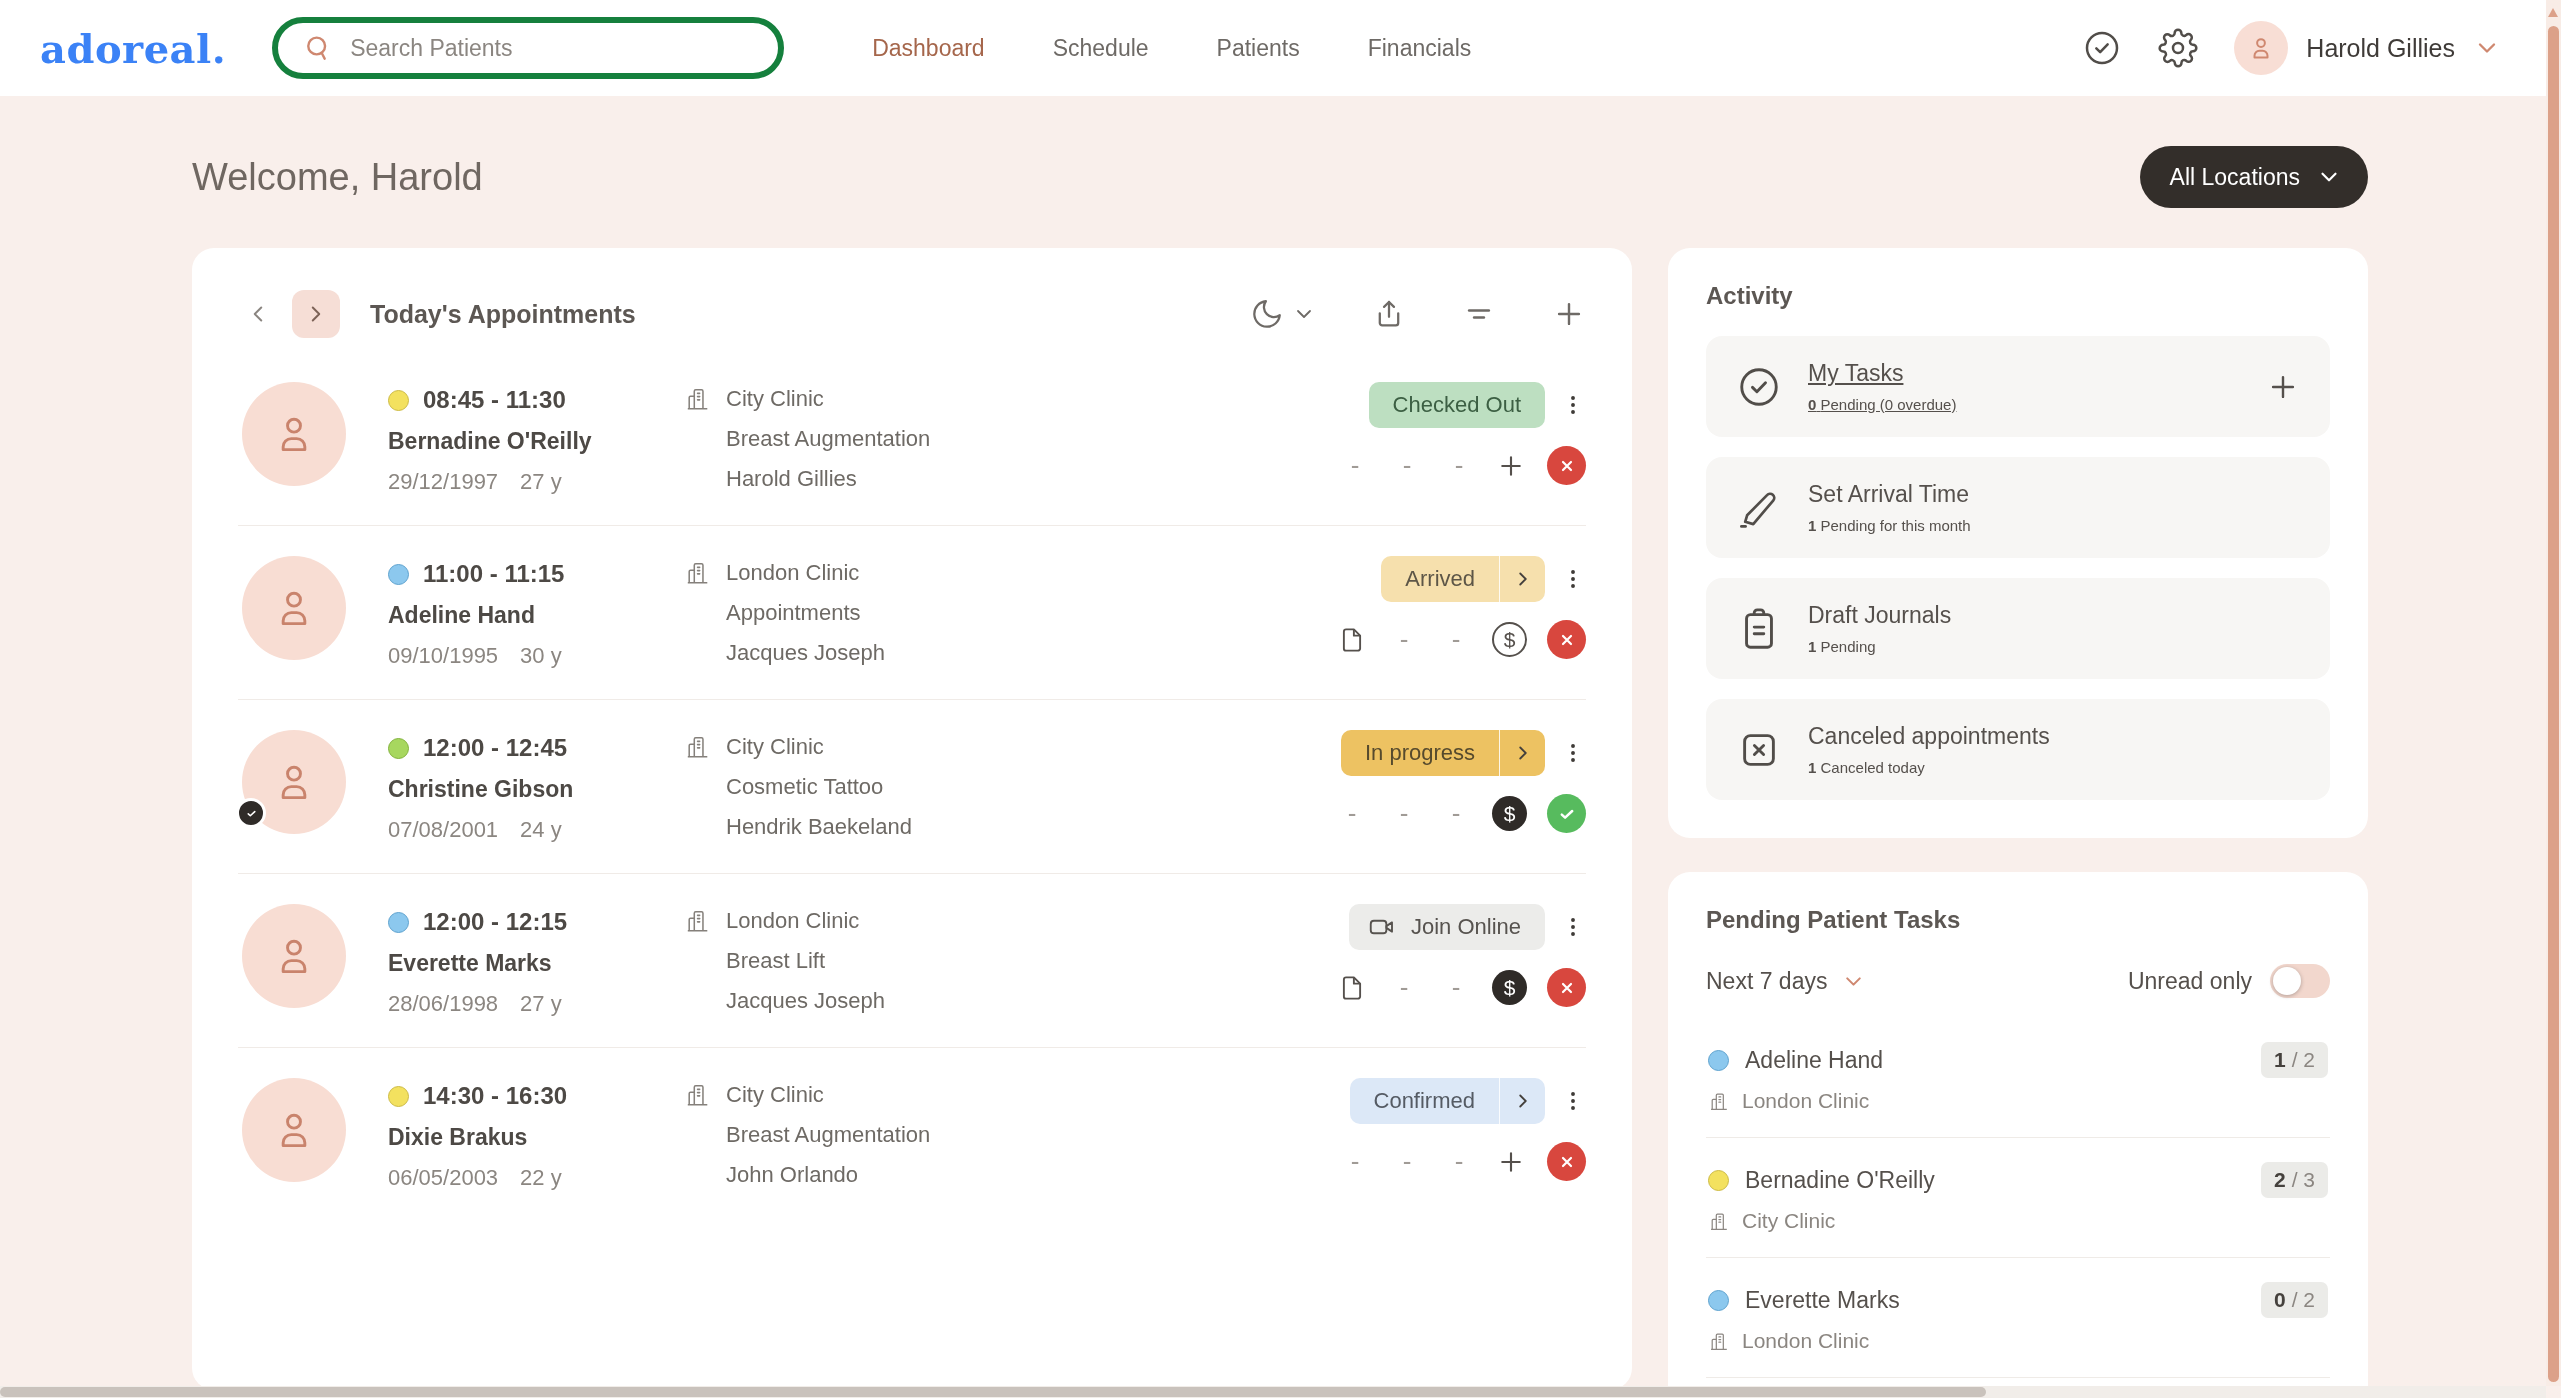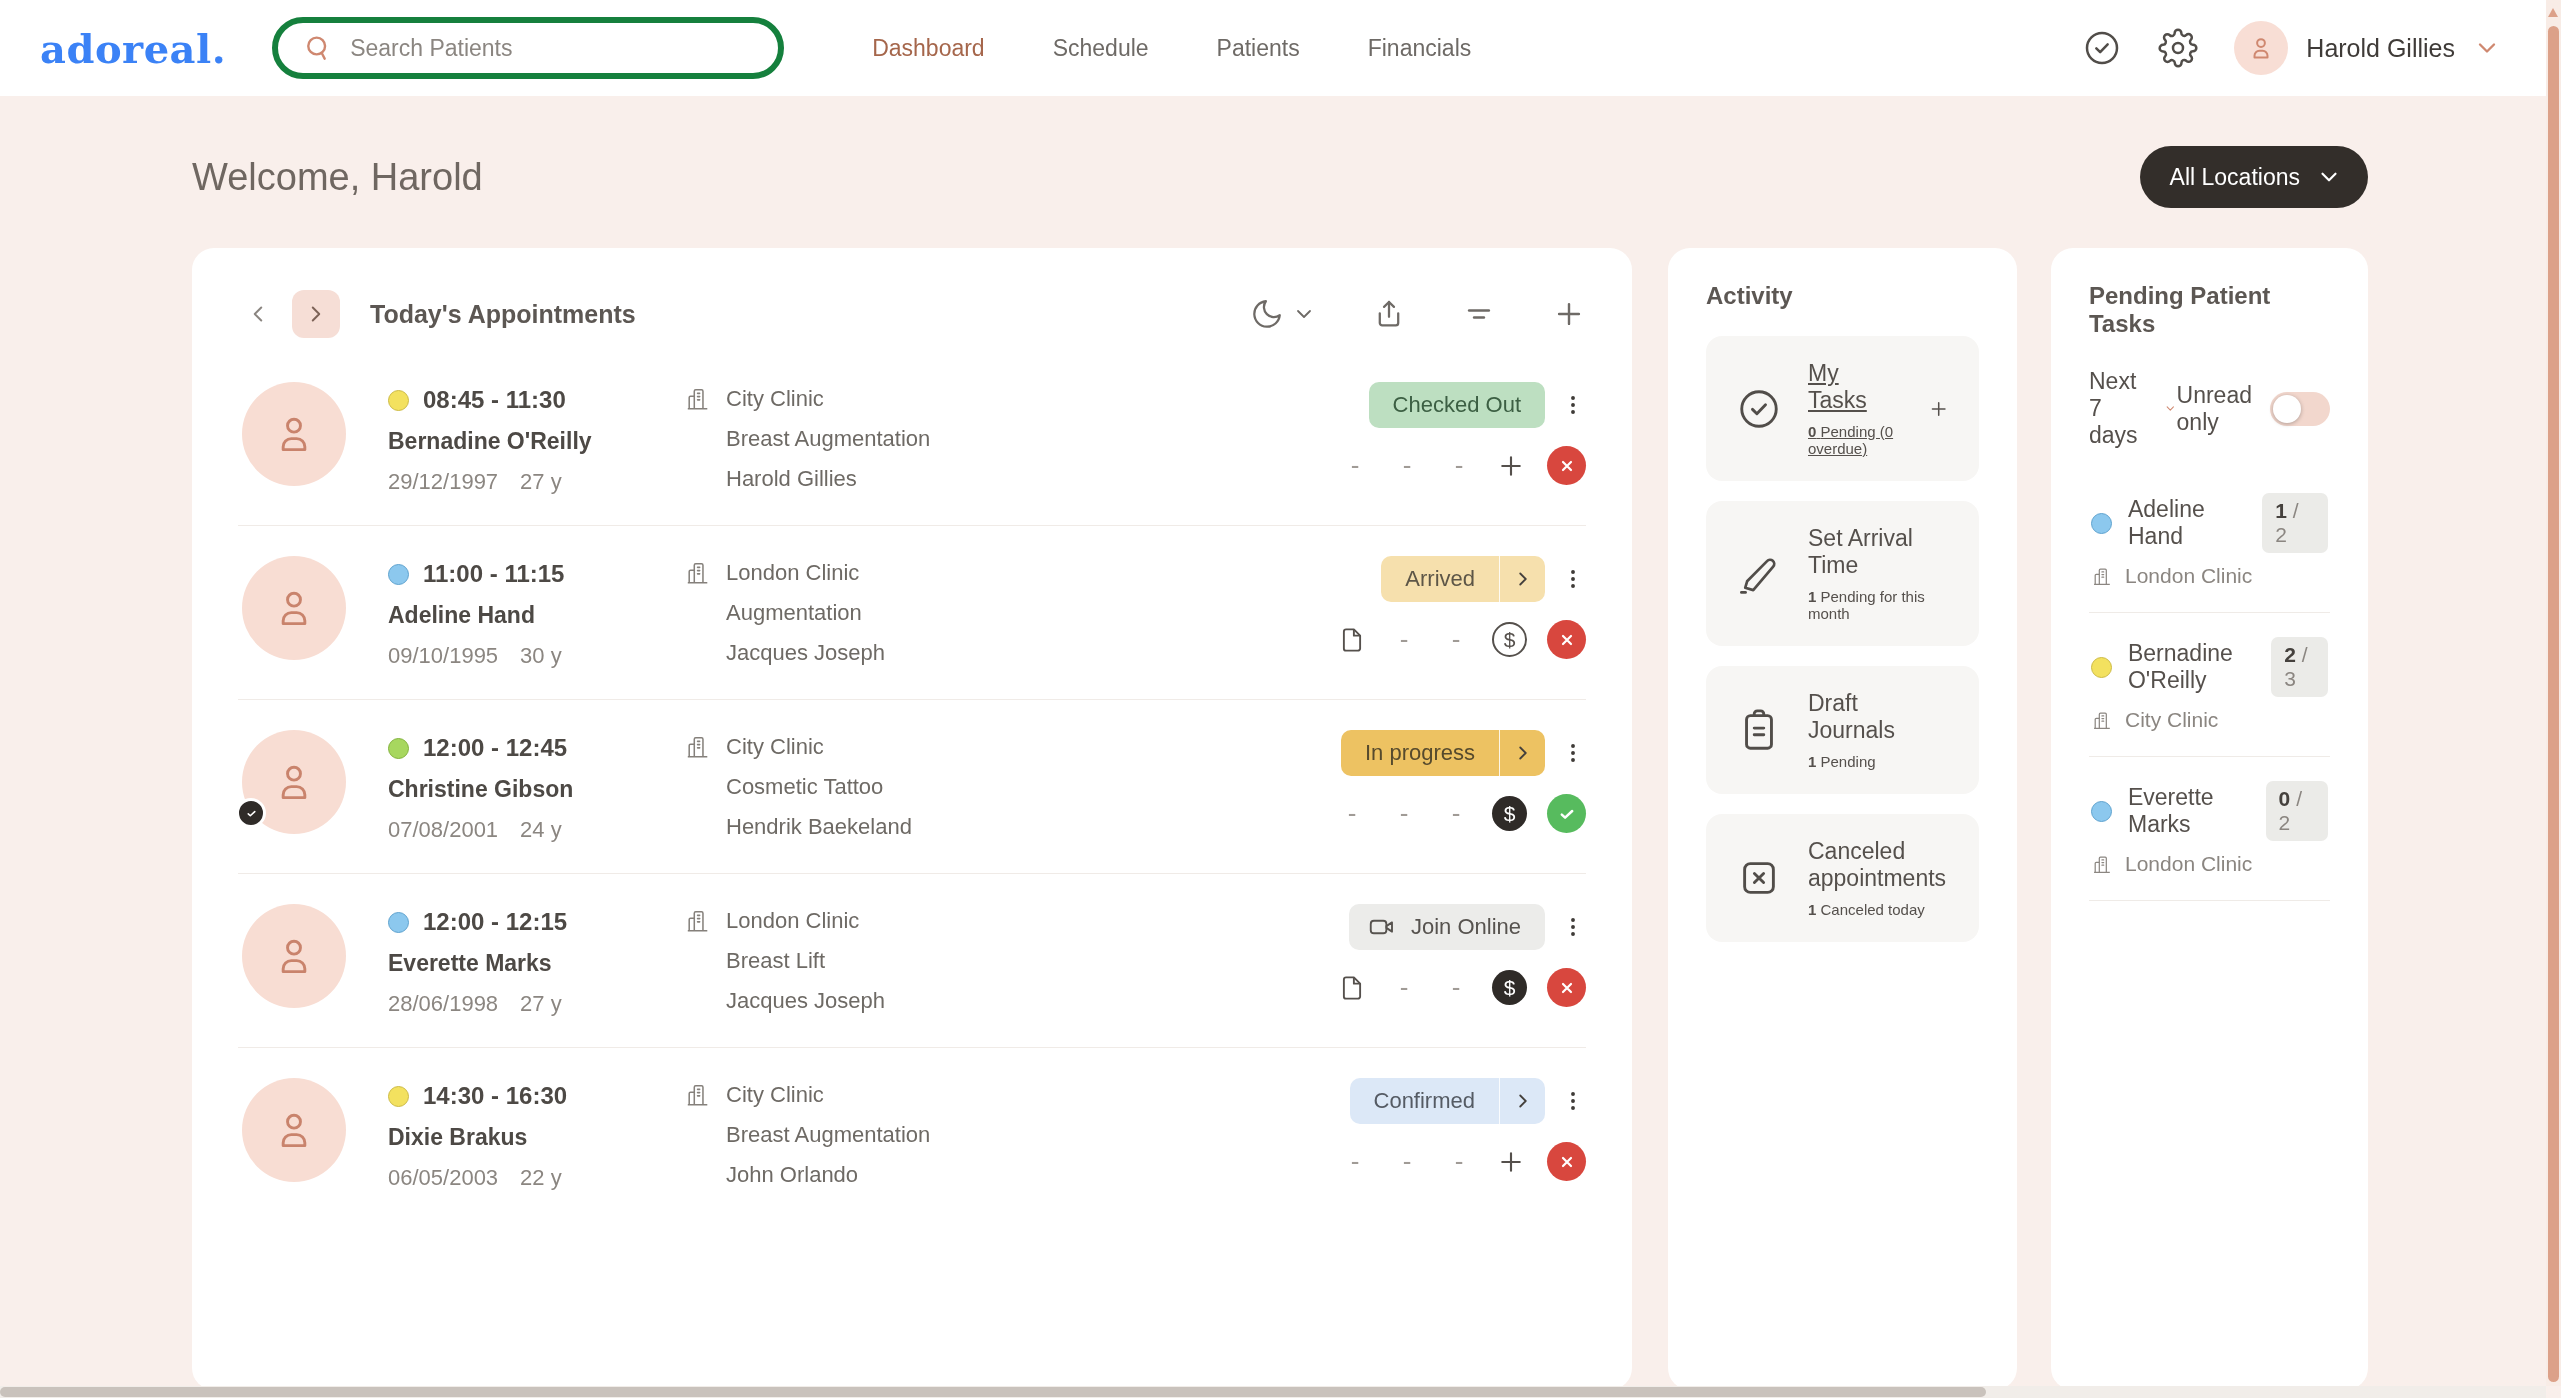--- a/index.html
+++ b/index.html
@@ -36,21 +36,21 @@
   .page { padding:50px 193px 0 192px; }
   .page-head { display:flex; justify-content:space-between; align-items:center; }
   .welcome { font-size:38px; font-weight:400; color:#6f6761; }
   .loc-btn { background:#332e2a; color:#fff; height:62px; border-radius:31px; padding:0 26px 0 30px; display:flex; align-items:center; gap:16px; font-size:23px; border:none; cursor:pointer; font-family:inherit; }
   .loc-btn svg { width:26px; height:26px; color:#fff; }
 
   
   .main { display:flex; gap:36px; margin-top:40px; }
   .card { background:#fff; border-radius:22px; }
   .appt-card { width:1440px; min-height:1142px; padding:42px 46px; }
-  .right-col { width:700px; height:1142px; display:flex; gap:34px; }
+  .right-col { width:700px; height:1142px; display:flex; flex-direction:column; gap:34px; }
   .activity-card { padding:34px 38px 38px; }
   .pending-card { padding:34px 38px; flex:1; }
 
   
   .appt-head { display:flex; align-items:center; }
   .nav-prev { width:40px; height:44px; color:#8a8580; display:flex; align-items:center; justify-content:center; cursor:pointer; }
   .nav-prev svg, .nav-next svg { width:26px; height:26px; }
   .nav-next { width:48px; height:48px; margin-left:14px; background:#f6ded6; border-radius:12px; color:#7c6257; display:flex; align-items:center; justify-content:center; cursor:pointer; }
   .appt-title { margin-left:30px; font-size:25px; font-weight:700; color:#5c5753; }
   .appt-tools { margin-left:auto; display:flex; align-items:center; gap:56px; color:#6e6a66; }
@@ -328,21 +328,21 @@
                 <span>
                   <svg viewBox="0 0 24 24" fill="none" stroke="currentColor" stroke-width="1.4" stroke-linejoin="round">
                     <path d="M9.5 21V4.8c0-.7.6-1.3 1.3-1.3h5.4c.7 0 1.3.6 1.3 1.3V21"></path>
                     <path d="M9.5 9.5H6c-.7 0-1.2.5-1.2 1.2V21"></path>
                     <path d="M3.5 21h18"></path>
                     <path d="M12.5 6.8h2M12.5 9.8h2M12.5 12.8h2" stroke-linecap="round"></path>
                   </svg>
                 </span>
                 <span>London Clinic</span>
               </div>
-              <div class="proc">Augmentation</div>
+              <div class="proc">Appointments</div>
               <div class="pract">Jacques Joseph</div>
             </div>
             <div class="status-col">
               <div class="badge-row">
                 <div class="badge" style="background:#f6e0ad;color:#5d5647">
                   <span class="lbl">Arrived</span>
                   <span class="arr">
                     <svg viewBox="0 0 24 24" fill="none" stroke="currentColor" stroke-width="2" stroke-linecap="round" stroke-linejoin="round">
                       <path d="M9 6l6 6-6 6"></path>
                     </svg>

